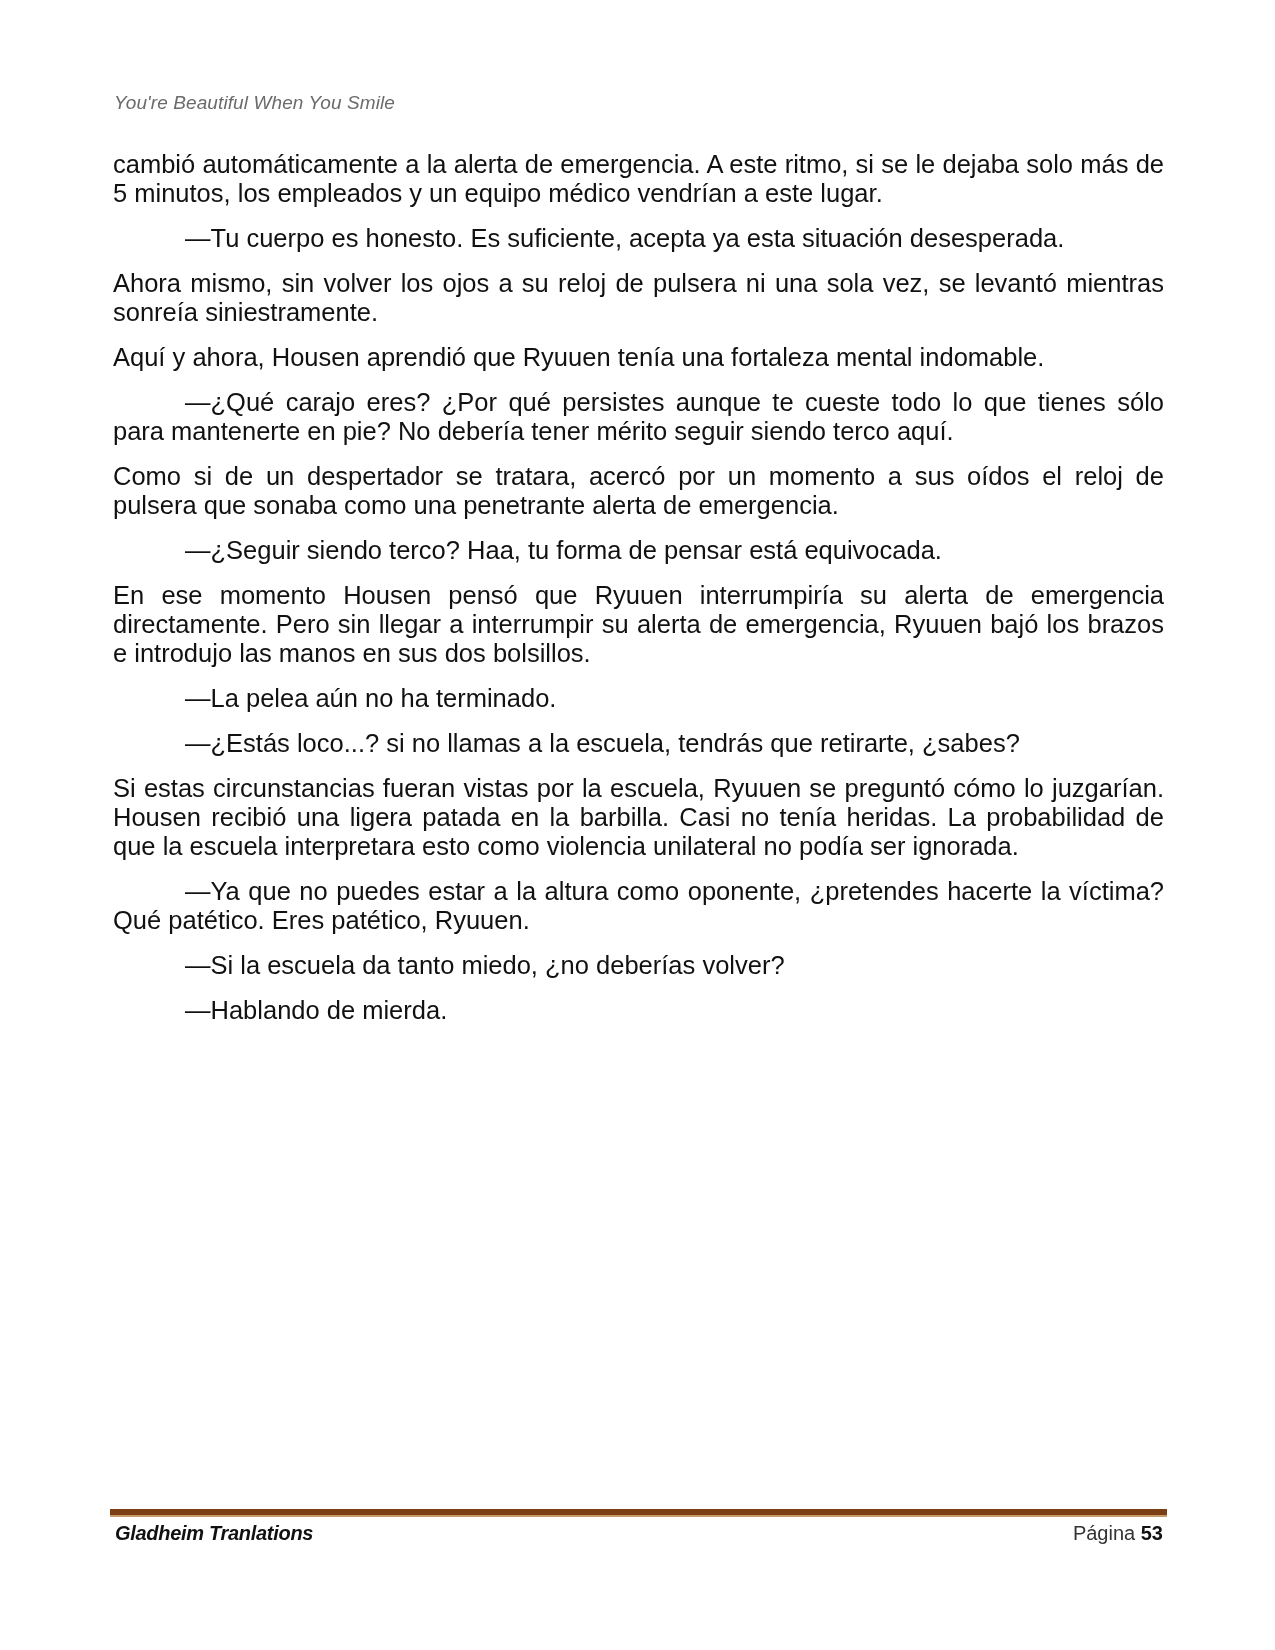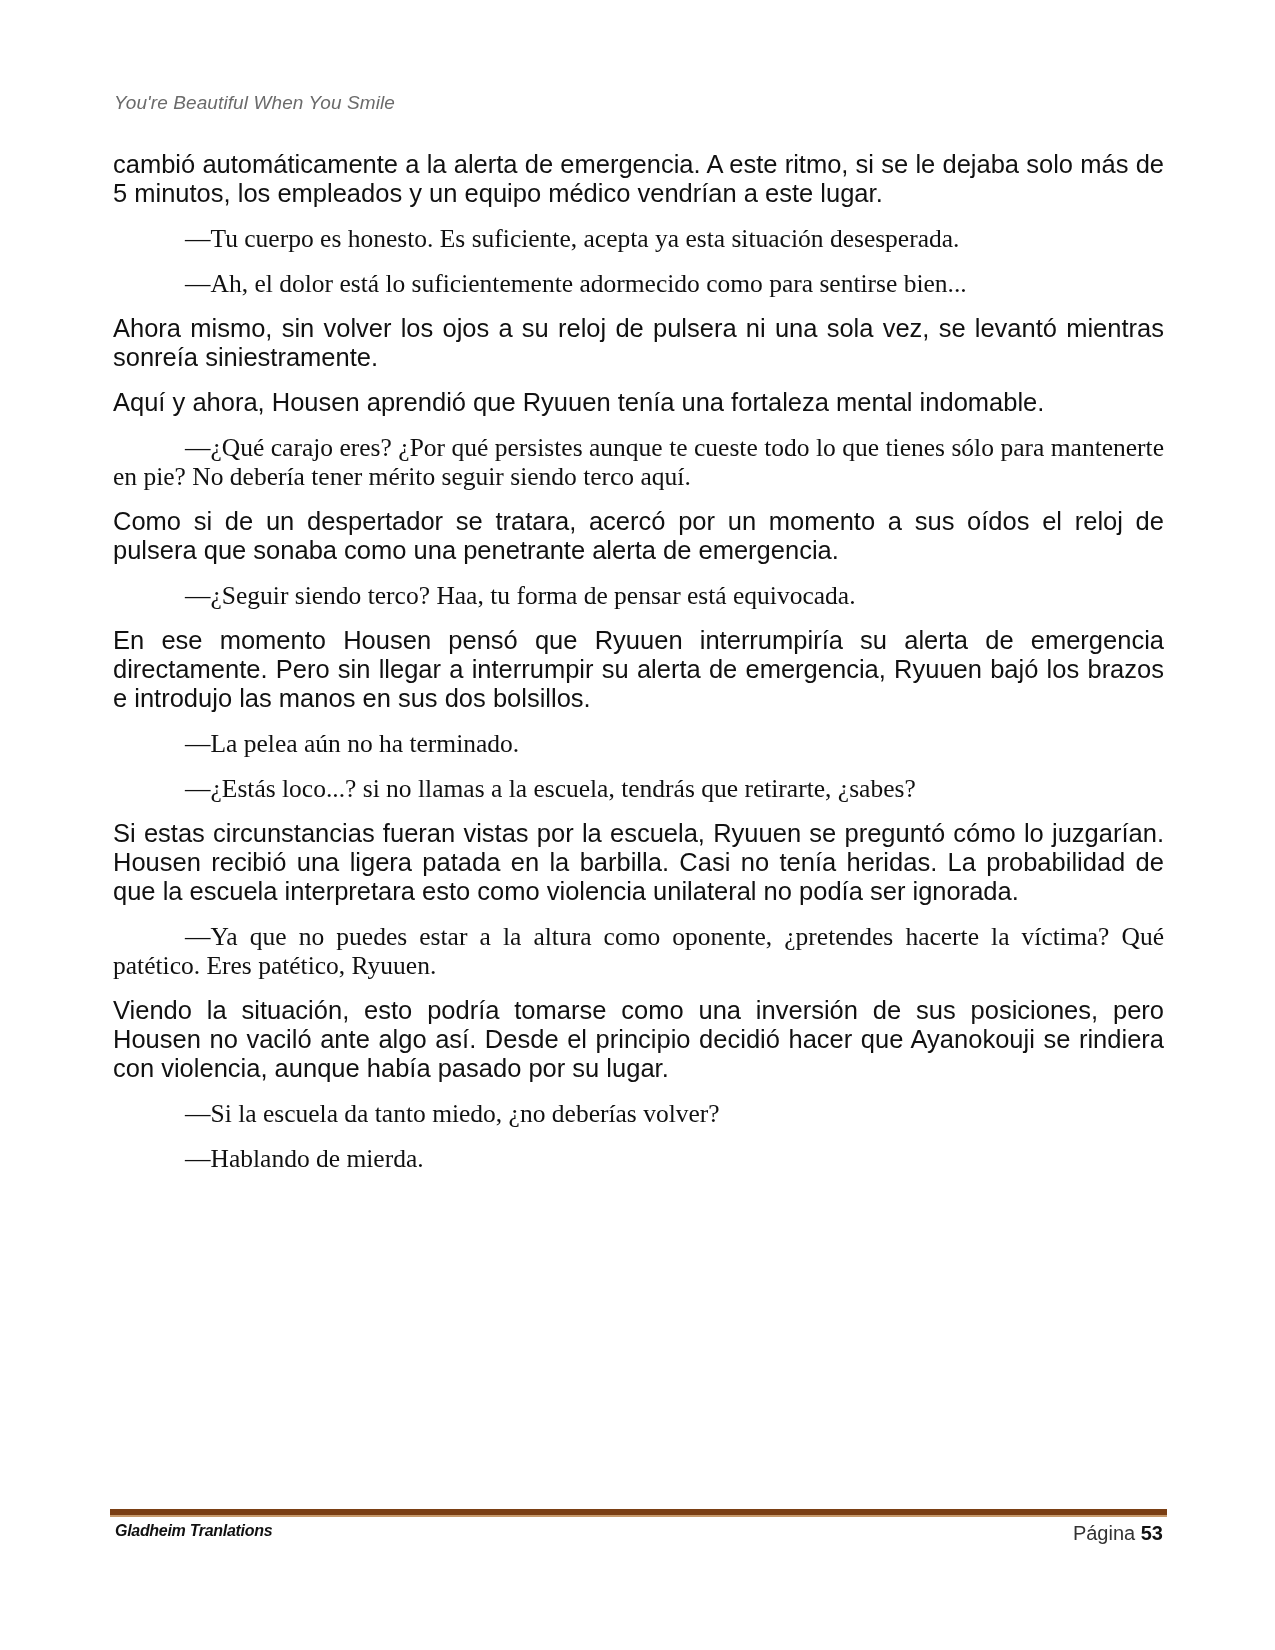--- a/index.html
+++ b/index.html
@@ -32,36 +32,35 @@
     width: 1051px;
     font-size: 25.5px;
     line-height: 29px;
   }
   .body-text p {
     margin: 0 0 16px 0;
     text-align: justify;
   }
   .body-text p.dialogue {
     text-indent: 72px;
-    font-family: Liberation Serif, serif;
   }
   .footer-rule {
     position: absolute;
     left: 110px;
     top: 1509px;
     width: 1057px;
     height: 6px;
     background: #7a3f14;
     border-bottom: 2px solid #c79a6b;
   }
   .footer-left {
     position: absolute;
     left: 115px;
     top: 1522px;
-    font-size: 16px;
+    font-size: 20px;
     font-weight: bold;
     font-style: italic;
     color: #111111;
     letter-spacing: -0.3px;
   }
   .footer-right {
     position: absolute;
     right: 112px;
     top: 1522px;
     font-size: 20px;
@@ -73,32 +72,30 @@
   }
 </style>
 </head>
 <body>
 
 <div class="running-header">You're Beautiful When You Smile</div>
 
 <div class="body-text">
   <p class="narration">cambió automáticamente a la alerta de emergencia. A este ritmo, si se le dejaba solo más de 5 minutos, los empleados y un equipo médico vendrían a este lugar.</p>
   <p class="dialogue">—Tu cuerpo es honesto. Es suficiente, acepta ya esta situación desesperada.</p>
-  <p class="dialogue">—Ah, el dolor está lo suficientemente adormecido como para sentirse bien...</p>
   <p class="narration">Ahora mismo, sin volver los ojos a su reloj de pulsera ni una sola vez, se levantó mientras sonreía siniestramente.</p>
   <p class="narration">Aquí y ahora, Housen aprendió que Ryuuen tenía una fortaleza mental indomable.</p>
   <p class="dialogue">—¿Qué carajo eres? ¿Por qué persistes aunque te cueste todo lo que tienes sólo para mantenerte en pie? No debería tener mérito seguir siendo terco aquí.</p>
   <p class="narration">Como si de un despertador se tratara, acercó por un momento a sus oídos el reloj de pulsera que sonaba como una penetrante alerta de emergencia.</p>
   <p class="dialogue">—¿Seguir siendo terco? Haa, tu forma de pensar está equivocada.</p>
   <p class="narration">En ese momento Housen pensó que Ryuuen interrumpiría su alerta de emergencia directamente. Pero sin llegar a interrumpir su alerta de emergencia, Ryuuen bajó los brazos e introdujo las manos en sus dos bolsillos.</p>
   <p class="dialogue">—La pelea aún no ha terminado.</p>
   <p class="dialogue">—¿Estás loco...? si no llamas a la escuela, tendrás que retirarte, ¿sabes?</p>
   <p class="narration">Si estas circunstancias fueran vistas por la escuela, Ryuuen se preguntó cómo lo juzgarían. Housen recibió una ligera patada en la barbilla. Casi no tenía heridas. La probabilidad de que la escuela interpretara esto como violencia unilateral no podía ser ignorada.</p>
   <p class="dialogue">—Ya que no puedes estar a la altura como oponente, ¿pretendes hacerte la víctima? Qué patético. Eres patético, Ryuuen.</p>
-  <p class="narration">Viendo la situación, esto podría tomarse como una inversión de sus posiciones, pero Housen no vaciló ante algo así. Desde el principio decidió hacer que Ayanokouji se rindiera con violencia, aunque había pasado por su lugar.</p>
   <p class="dialogue">—Si la escuela da tanto miedo, ¿no deberías volver?</p>
   <p class="dialogue">—Hablando de mierda.</p>
 </div>
 
 <div class="footer-rule"></div>
 <div class="footer-left">Gladheim Tranlations</div>
 <div class="footer-right">
   <span>Página</span>
   <span class="page-num">53</span>
 </div>

